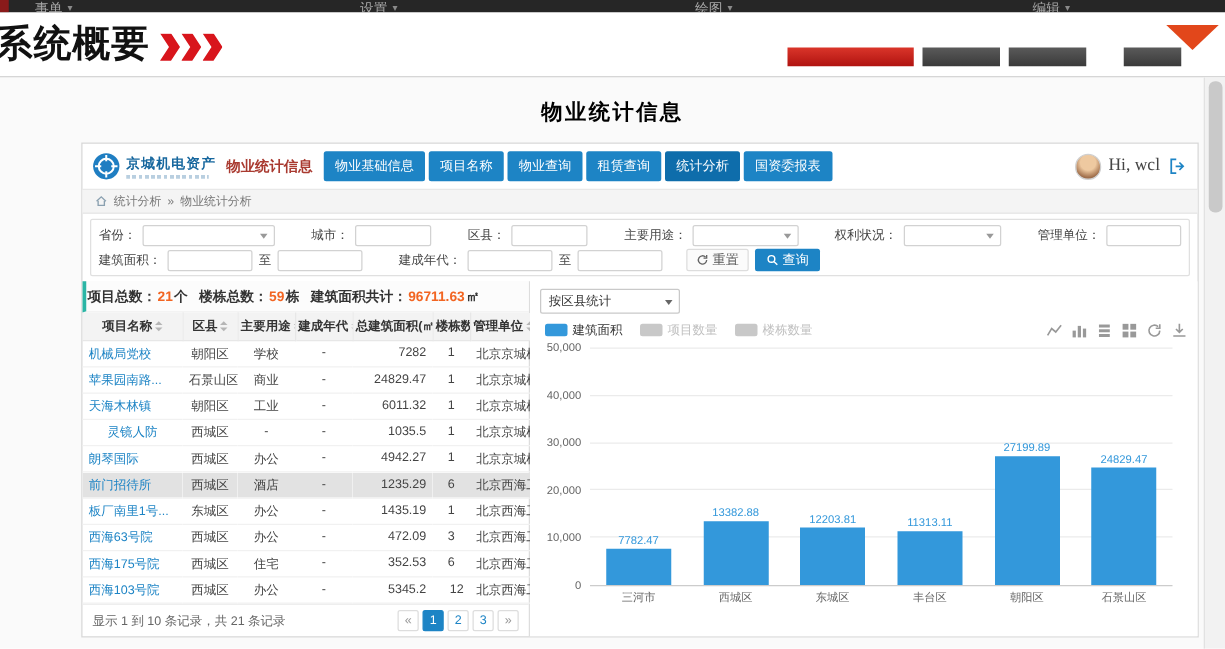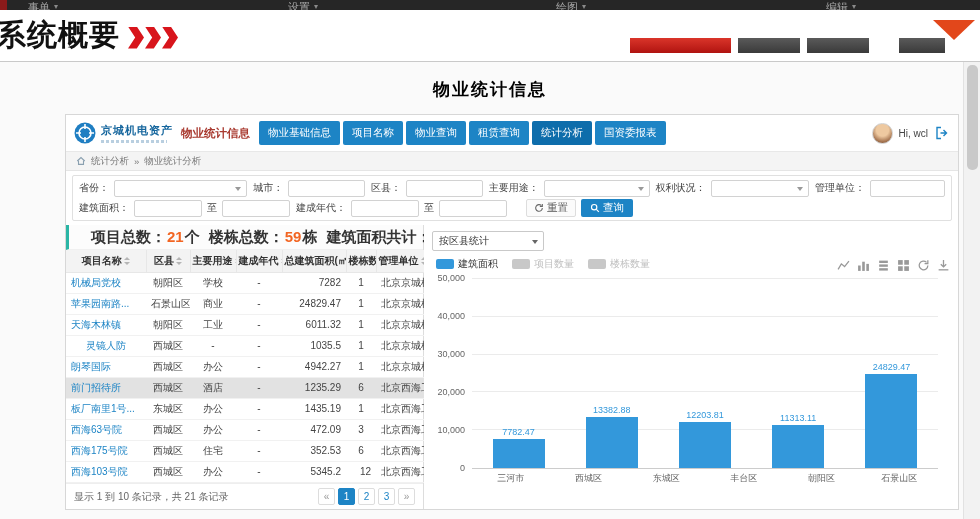--- a/index.html
+++ b/index.html
@@ -39,38 +39,38 @@
   .logo-icon { width:22px; height:22px; flex:none; }
   .brand { margin-left:5px; display:flex; flex-direction:column; justify-content:center; }
   .brand-name { font-size:11px; font-weight:bold; color:#17679e; letter-spacing:1px; }
   .brand-tagline { margin-top:2px; height:3px; width:66px; background:repeating-linear-gradient(90deg,#b9cfe0 0 3px,#fff 3px 5px); }
   .system-name { font-size:11.5px; font-weight:bold; color:#a93a30; margin:0 9px 0 8px; }
   .nav-tabs { display:flex; gap:3px; }
   .tab { background:#1d84c5; color:#fff; font-size:10.5px; padding:5px 9px; border-radius:2px; cursor:pointer; white-space:nowrap; }
   .tab.active { background:#0e6dab; }
   .user-area { margin-left:auto; display:flex; align-items:center; gap:6px; }
   .avatar { width:21px; height:21px; border-radius:50%; border:1px solid #d0d0d0; background:radial-gradient(circle at 50% 32%,#eec9a0 0 38%,#a57450 72%,#6e4a33 100%); }
-  .greeting { font-size:10px; color:#444; }
+  .greeting { font-size:14px; color:#444;font-family:Liberation Serif, serif; }
   .exit { width:16px; height:16px; cursor:pointer; }
 
   .breadcrumb { height:19px; flex:none; background:#f4f4f4; border-bottom:1px solid #e5e5e5; display:flex; align-items:center; gap:5px; padding:0 10px; font-size:9.5px; color:#777; }
 
   .filter-box { flex:none; margin:4px 6px; border:1px solid #e0e0e0; border-radius:2px; padding:2px 6px; }
   .frow { display:flex; align-items:center; height:20px; gap:5px; }
   .flabel { font-size:10px; color:#444; white-space:nowrap; }
-  .ml { margin-left:1px; }
+  .ml { margin-left:24px; }
   .ctl { height:17px; border:1px solid #d2d2d2; border-radius:2px; background:#fff; position:relative; cursor:text; }
   .ctl.select { cursor:pointer; }
   .ctl.select::after { content:""; position:absolute; right:5px; top:6px; border-left:3.5px solid transparent; border-right:3.5px solid transparent; border-top:4px solid #999; }
   .reset-btn { display:flex; align-items:center; gap:3px; font-size:10.5px; color:#555; background:#fbfbfb; border:1px solid #ddd; border-radius:2px; padding:1px 7px; height:18px; margin-left:14px; cursor:pointer; }
   .query-btn { display:flex; align-items:center; gap:3px; font-size:10.5px; color:#fff; background:#1d84c5; border-radius:2px; padding:1px 9px; height:18px; cursor:pointer; }
 
   .main { flex:1; display:flex; min-height:0; }
   .left-panel { width:358px; flex:none; border-right:1px solid #ddd; display:flex; flex-direction:column; min-width:0; }
-  .summary { height:25px; flex:none; display:flex; align-items:center; gap:9px; padding:0 22px; font-size:15px; font-weight:bold; color:#333; background:#fcfcfc; border-left:3px solid #2ab5a5; border-bottom:1px solid #f0f0f0; white-space:nowrap; }
+  .summary { height:25px; flex:none; display:flex; align-items:center; gap:9px; padding:0 1px; font-size:11px; font-weight:bold; color:#333; background:#fcfcfc; border-left:3px solid #2ab5a5; border-bottom:1px solid #f0f0f0; white-space:nowrap; }
   .num { color:#f26522; margin:0 1px; }
 
   table { width:100%; border-collapse:collapse; table-layout:fixed; font-size:10px; }
   thead th { background:#f3f3f3; border:1px solid #e7e7e7; border-top:none; height:22px; font-weight:bold; color:#333; padding:0 2px; white-space:nowrap; overflow:hidden; cursor:pointer; }
   thead th:first-child{border-left:none} thead th:last-child{border-right:none}
   .sort { display:inline-block; margin-left:2px; vertical-align:middle; }
   .sort::before,.sort::after { content:""; display:block; width:0; height:0; border-left:3px solid transparent; border-right:3px solid transparent; }
   .sort::before { border-bottom:3.5px solid #b5b5b5; margin-bottom:2px; }
   .sort::after  { border-top:3.5px solid #b5b5b5; }
   tbody td { height:21px; border-bottom:1px solid #f1f1f1; padding:0 5px; color:#444; white-space:nowrap; overflow:hidden; }
@@ -440,20 +440,24 @@
                 </div>
                 <div class="slot">
                   <div class="bar" style="height: 24.4076%; background: rgb(51, 152, 219);"></div>
                   <div class="blabel" style="bottom: calc(24.4076% + 2px); color: rgb(51, 152, 219);">12203.81</div>
                 </div>
                 <div class="slot">
                   <div class="bar" style="height: 22.6262%; background: rgb(51, 152, 219);"></div>
                   <div class="blabel" style="bottom: calc(22.6262% + 2px); color: rgb(51, 152, 219);">11313.11</div>
                 </div>
                 <div class="slot">
+                  <div class="bar" style="height: 54.3998%; background: rgb(51, 152, 219);"></div>
+                  <div class="blabel" style="bottom: calc(54.3998% + 2px); color: rgb(51, 152, 219);">27199.89</div>
+                </div>
+                <div class="slot">
                   <div class="bar" style="height: 49.6589%; background: rgb(51, 152, 219);"></div>
                   <div class="blabel" style="bottom: calc(49.6589% + 2px); color: rgb(51, 152, 219);">24829.47</div>
                 </div>
               </div>
           <div class="gline" style="bottom: 20%;"></div>
               <div class="gline" style="bottom: 40%;"></div>
               <div class="gline" style="bottom: 60%;"></div>
               <div class="gline" style="bottom: 80%;"></div>
               <div class="gline" style="bottom: 100%;"></div>
             </div>

